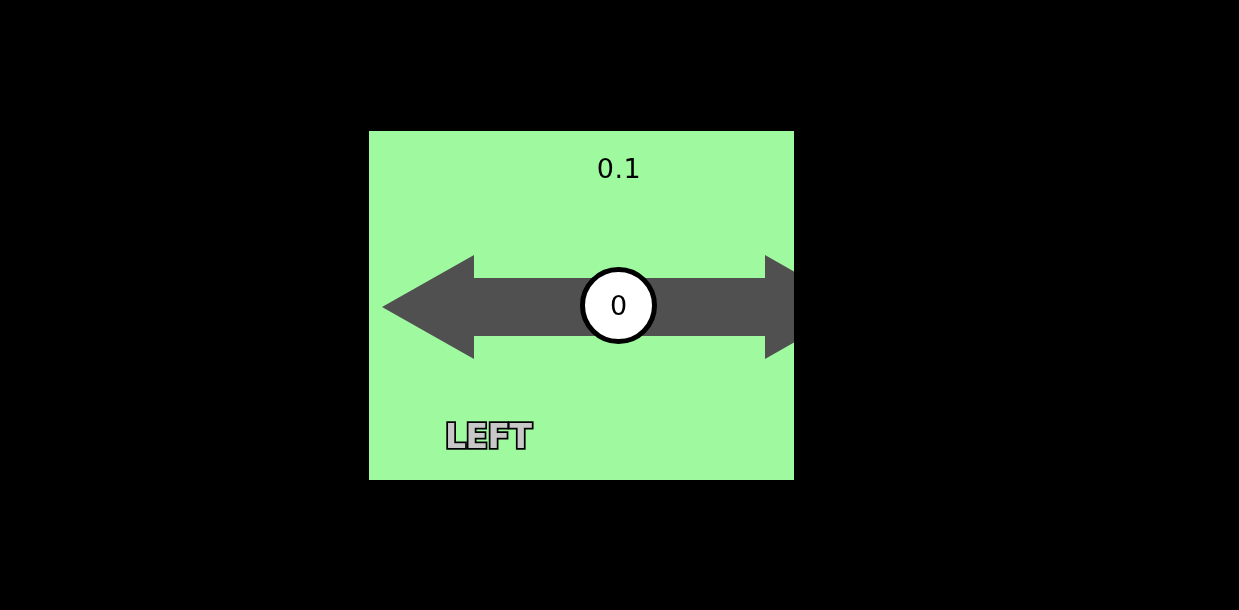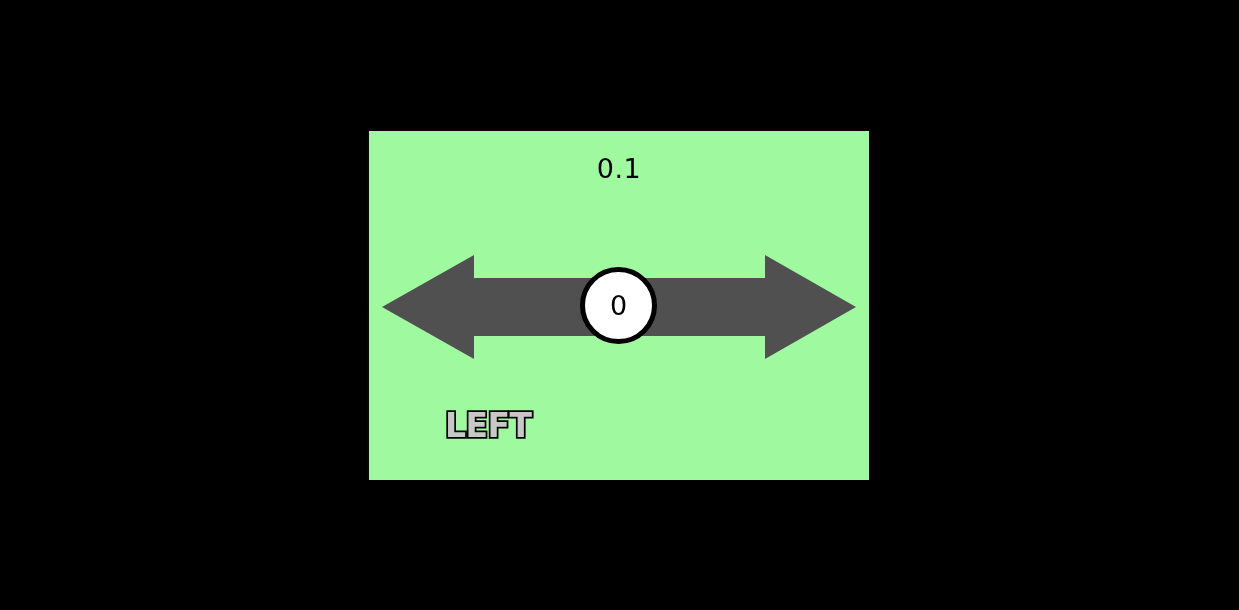--- a/index.html
+++ b/index.html
@@ -20,21 +20,21 @@
     width: 1239px;
     height: 610px;
     background: #000000;
   }
 
   
   #panel {
     position: absolute;
     left: 369px;
     top: 131px;
-    width: 500px;
+    width: 425px;
     height: 349px;
     background: #9ffa9f;
     overflow: hidden;
   }
 
   
   #value-label {
     position: absolute;
     left: 0;
     top: 24px;
@@ -64,21 +64,21 @@
     font-family: "DejaVu Sans", sans-serif;
     font-size: 33px;
     font-weight: bold;
     color: #c8c8c8;
     line-height: 1;
     white-space: nowrap;
     letter-spacing: -0.5px;
     -webkit-text-stroke: 3.5px #000000;
     paint-order: stroke fill;
   }
-  #label-left  { left: 76px;  top: 278px; }
+  #label-left  { left: 76px;  top: 289px; }
   #label-right { left: 319px; top: 289px; }
 
   
   #knob {
     position: absolute;
     left: 211px;
     top: 136px;
     width: 67px;
     height: 67px;
     border-radius: 50%;

